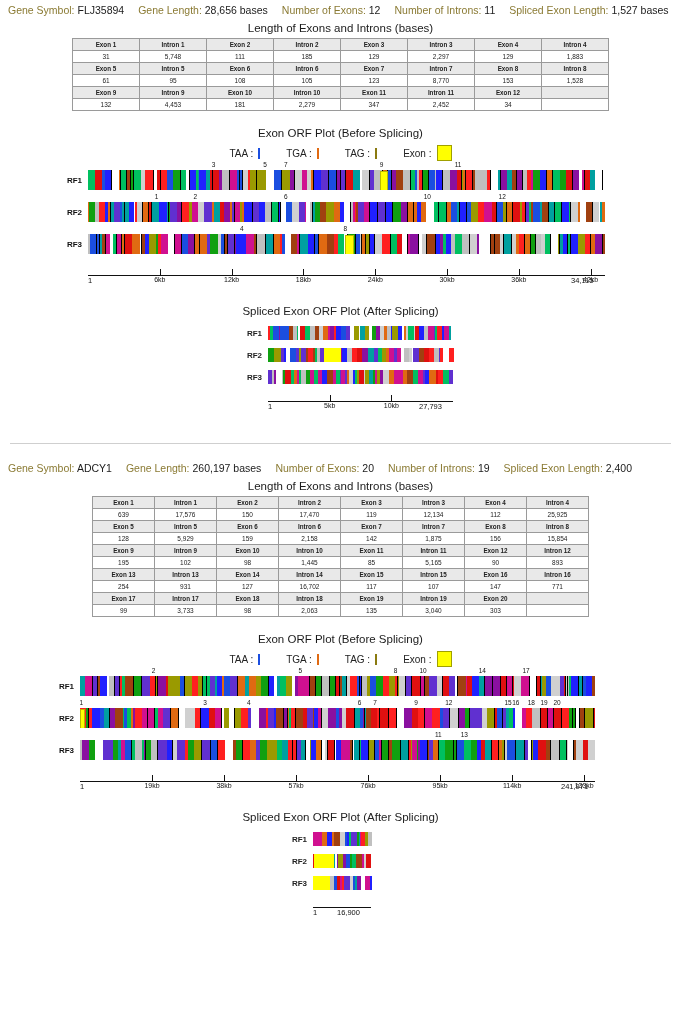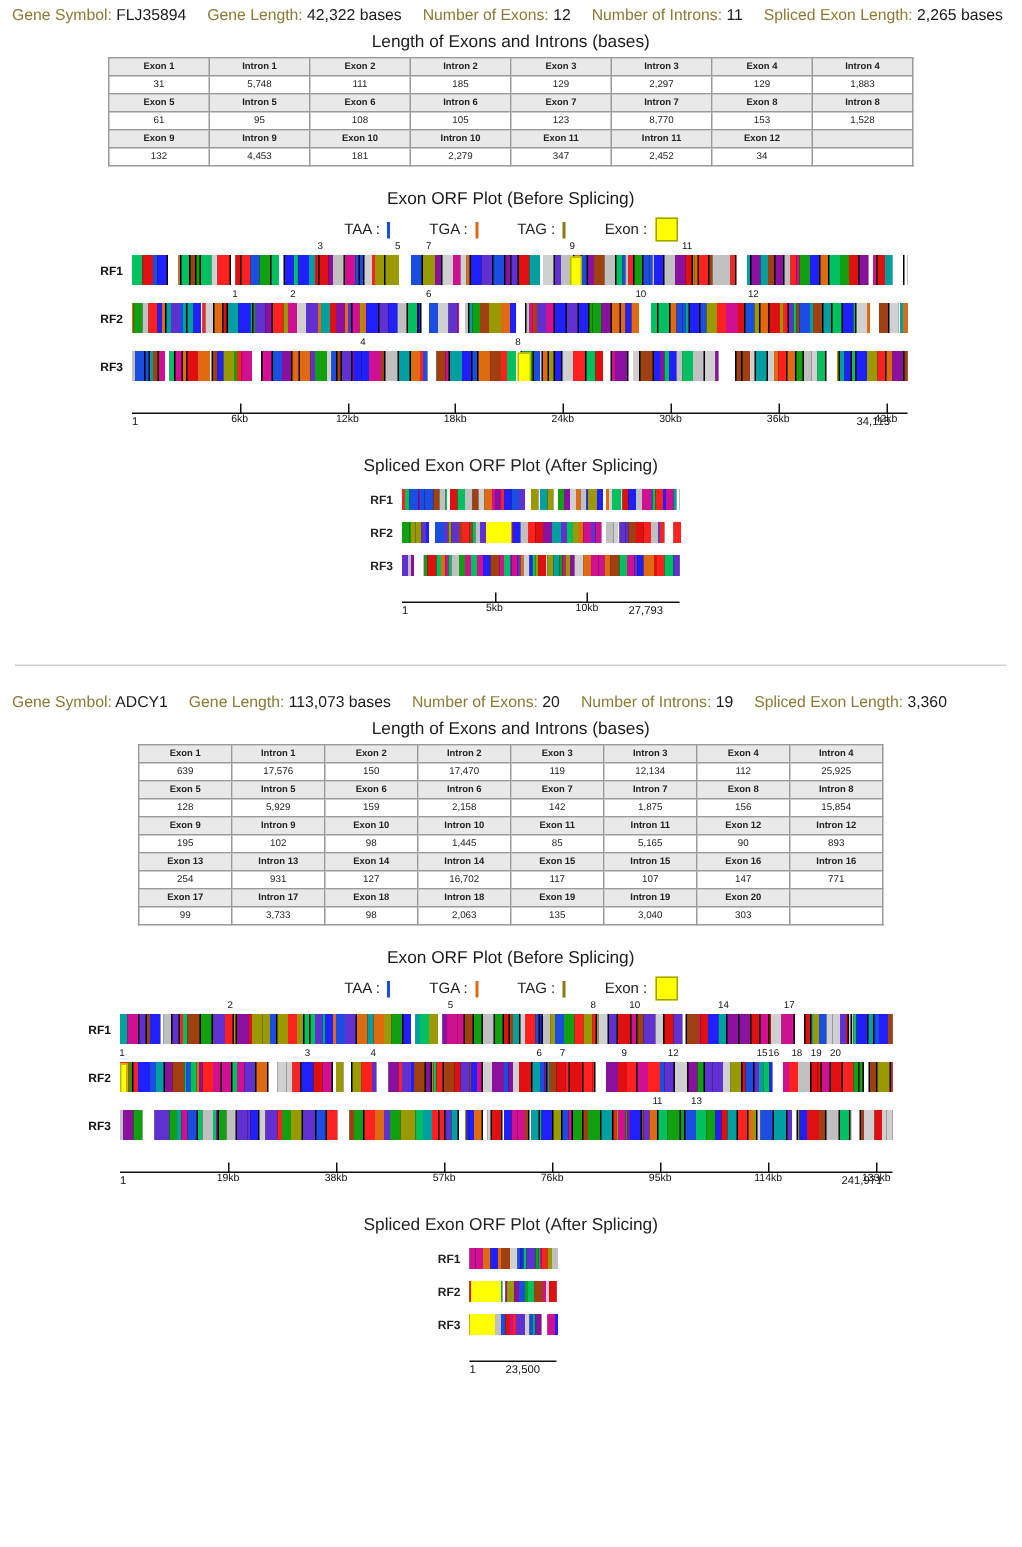--- a/index.html
+++ b/index.html
@@ -129,27 +129,27 @@
 <body>
 
 <div class="page">
 
   <div>
 
     <div class="gene-header">
       <span class="field"><span class="lbl">Gene Symbol:</span>
         <span class="val">FLJ35894</span></span>
       <span class="field"><span class="lbl">Gene Length:</span>
-        <span class="val">42,322 bases</span></span>
+        <span class="val">28,656 bases</span></span>
       <span class="field"><span class="lbl">Number of Exons:</span>
         <span class="val">12</span></span>
       <span class="field"><span class="lbl">Number of  Introns:</span>
         <span class="val">11</span></span>
       <span class="field"><span class="lbl">Spliced Exon Length:</span>
-        <span class="val">2,265 bases</span></span>
+        <span class="val">1,527 bases</span></span>
     </div>
 
     <div class="section-title">Length of Exons and Introns (bases)</div>
 
     <div class="tbl-wrap">
       <table class="ei t1">
           <tbody id="tbl-0">
             <tr class="hdr">
               <td>Exon 1</td>
               <td>Intron 1</td>
@@ -795,27 +795,27 @@
   </div>
 
   <div class="divider"></div>
 
   <div>
 
     <div class="gene-header">
       <span class="field"><span class="lbl">Gene Symbol:</span>
         <span class="val">ADCY1</span></span>
       <span class="field"><span class="lbl">Gene Length:</span>
-        <span class="val">113,073 bases</span></span>
+        <span class="val">260,197 bases</span></span>
       <span class="field"><span class="lbl">Number of Exons:</span>
         <span class="val">20</span></span>
       <span class="field"><span class="lbl">Number of  Introns:</span>
         <span class="val">19</span></span>
       <span class="field"><span class="lbl">Spliced Exon Length:</span>
-        <span class="val">3,360</span></span>
+        <span class="val">2,400</span></span>
     </div>
 
     <div class="section-title">Length of Exons and Introns (bases)</div>
 
     <div class="tbl-wrap">
       <table class="ei t2">
           <tbody id="tbl-1">
             <tr class="hdr">
               <td>Exon 1</td>
               <td>Intron 1</td>
@@ -1376,20 +1376,20 @@
             <div class="seg" style="left: 44px; width: 4px; background: rgb(138, 16, 160);"></div>
             <div class="seg" style="left: 48px; width: 4px; background: rgb(255, 255, 255);"></div>
             <div class="seg" style="left: 52px; width: 5px; background: rgb(208, 16, 144);"></div>
             <div class="seg" style="left: 57px; width: 2px; background: rgb(32, 32, 255);"></div>
             <div class="exonbox" style="left: 0px; width: 17px;"></div>
           </div>
         </div>
         <div class="ruler" style="margin-left: 313px; width: 58px;">
           <div class="line" style="left: 0px; width: 58px;"></div>
           <div class="endlab" style="left: 0px;">1</div>
-          <div class="endlab" style="left: 24px;">23,500</div>
+          <div class="endlab" style="left: 24px;">16,900</div>
         </div>
       </div>
 
     <div class="pad"></div>
   </div>
 
 </div>
 
 </body></html>

